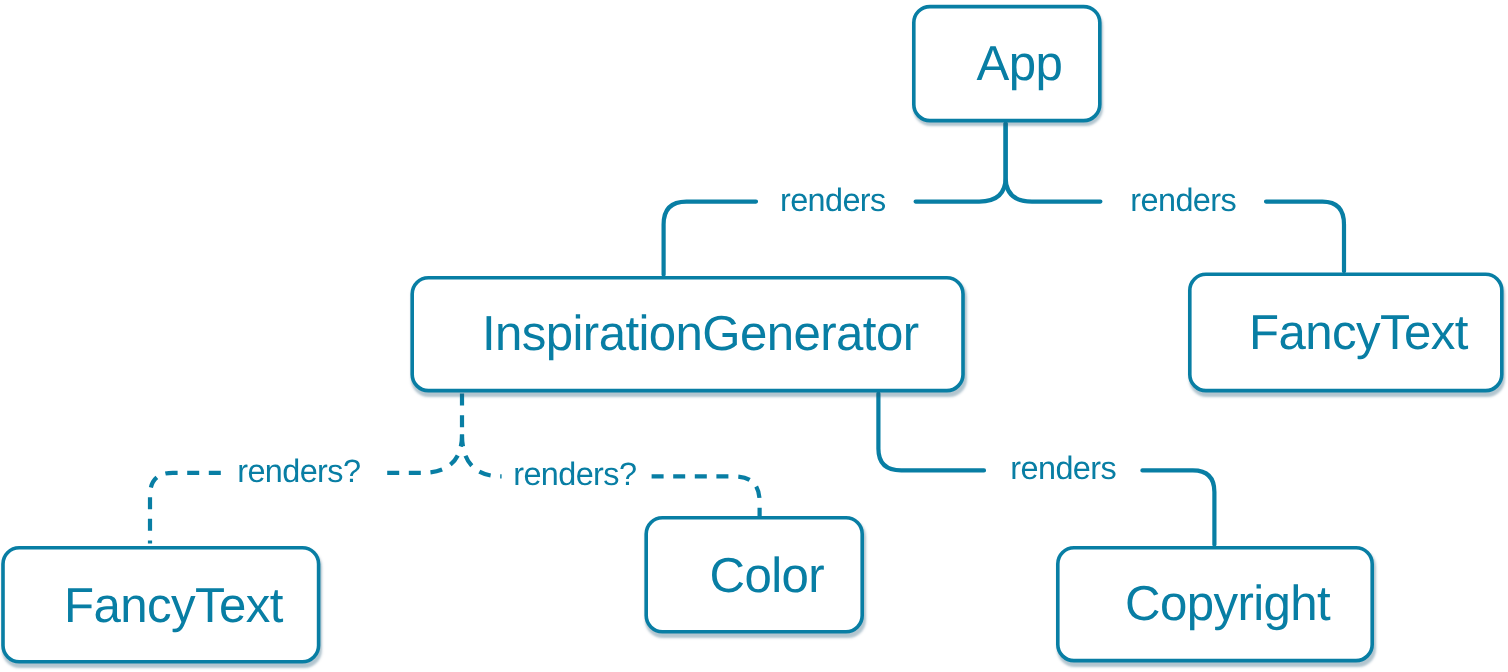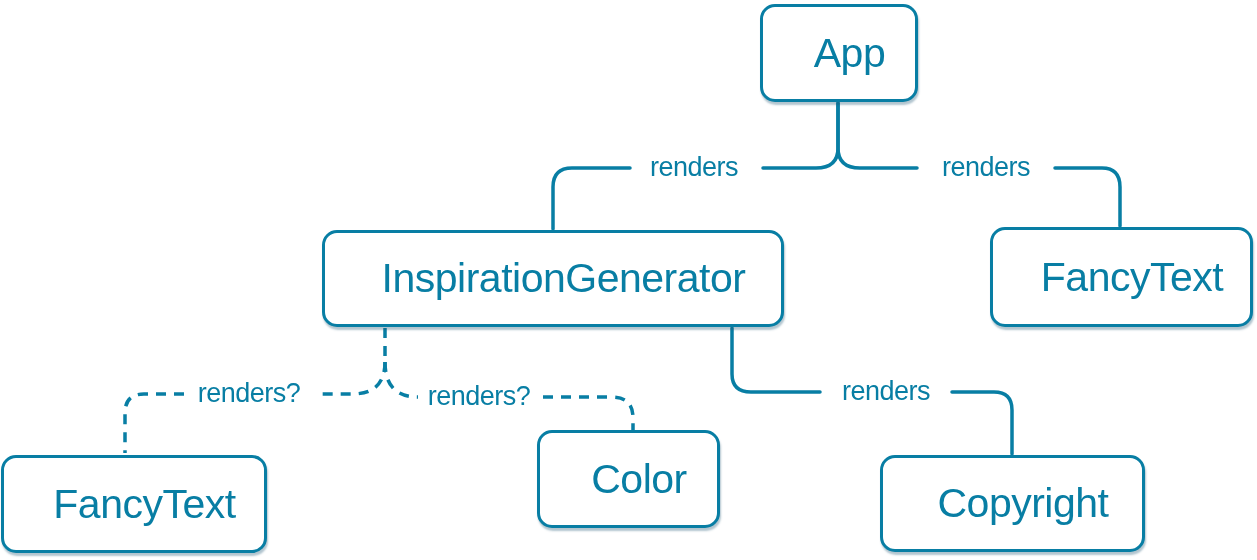--- a/index.html
+++ b/index.html
@@ -59,21 +59,21 @@
     font-size: 27px;
     font-weight: 400;
     letter-spacing: -0.5px;
     white-space: nowrap;
     background: #ffffff;
     padding: 0 4px;
     line-height: 1;
   }
   
   #node-app                  { left: 760px; top: 4px;   width: 158px; height: 98px;  }
-  #node-inspiration-generator{ left: 322px; top: 230px; width: 462px; height: 97px;  }
+  #node-inspiration-generator{ left: 342px; top: 230px; width: 462px; height: 97px;  }
   #node-fancy-text-top       { left: 990px; top: 227px; width: 263px; height: 100px; }
   #node-fancy-text-bottom    { left: 1px;   top: 455px; width: 266px; height: 98px;  }
   #node-color                { left: 537px; top: 430px; width: 183px; height: 98px;  }
   #node-copyright            { left: 880px; top: 455px; width: 265px; height: 97px;  }
   
   #edge-label-0 { left: 694px; top: 167px; }
   #edge-label-1 { left: 986px; top: 167px; }
   #edge-label-2 { left: 249px; top: 393px; }
   #edge-label-3 { left: 479px; top: 396px; }
   #edge-label-4 { left: 886px; top: 391px; }

